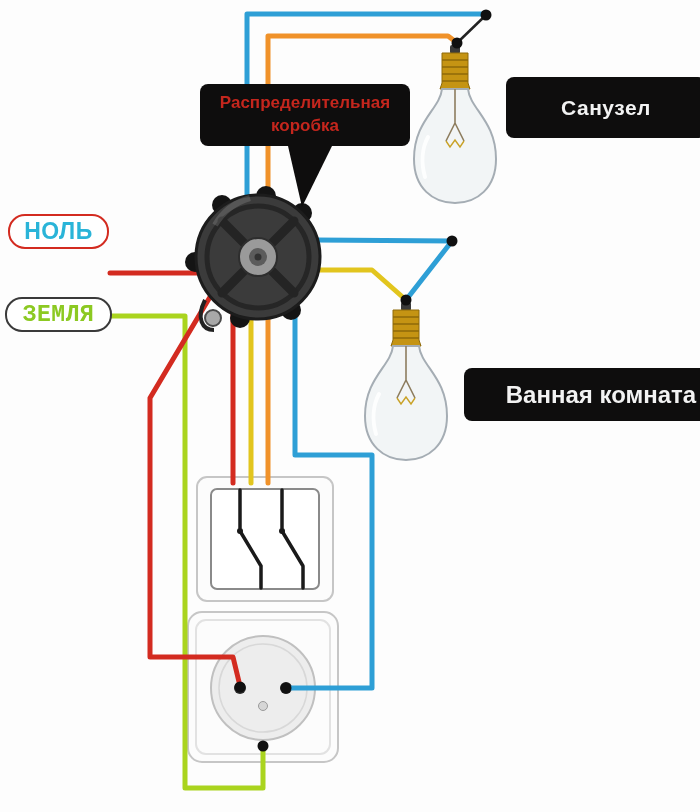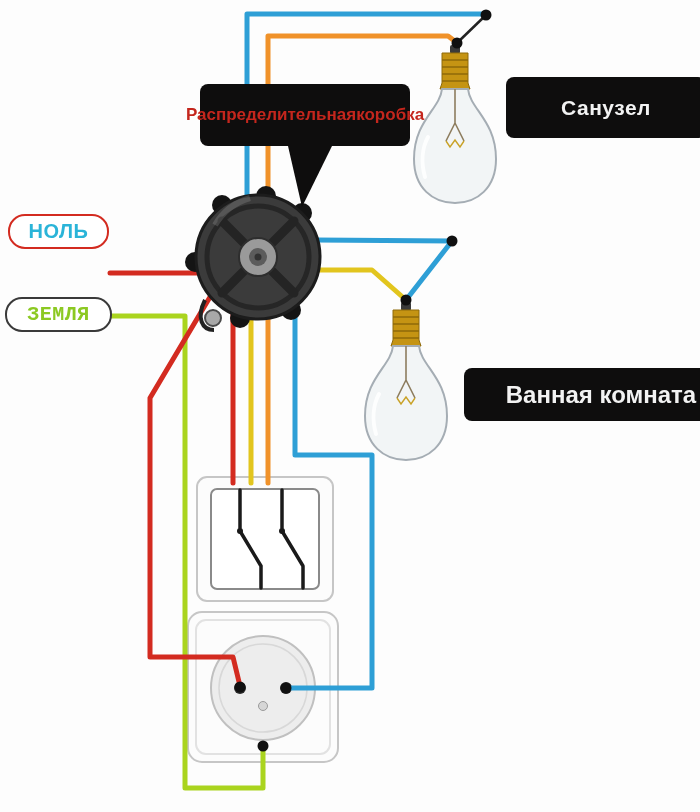--- a/index.html
+++ b/index.html
@@ -5,30 +5,30 @@
   html,body{margin:0;padding:0;background:#ffffff;}
   #stage{
     position:relative;width:700px;height:812px;background:#fdfdfd;overflow:hidden;
     font-family:"Liberation Sans", sans-serif;
   }
   #wiring-svg{position:absolute;left:0;top:0;z-index:1;}
   .wire{fill:none;stroke-width:5;stroke-linecap:round;stroke-linejoin:round;}
   .pendant{fill:none;stroke:#222;stroke-width:2.5;}
   .dot{fill:#101010;}
   .overlay-label{position:absolute;z-index:3;box-sizing:border-box;
-    display:flex;flex-direction:row;align-items:center;justify-content:center;
+    display:flex;flex-direction:column;align-items:center;justify-content:center;
     font-weight:bold;text-align:center;}
   .black-label{background:var(--label-box-bg,#0e0d0d);border-radius:8px;}
   #label-junction{left:200px;top:84px;width:210px;height:62px;
     color:var(--junction-label-text,#c4261d);font-size:17px;line-height:1.35;}
   #label-sanuzel{left:506px;top:77px;width:200px;height:61px;
     color:var(--room-label-text,#f2f2f2);font-size:21px;letter-spacing:0.5px;}
   #label-vannaya{left:464px;top:368px;width:274px;height:53px;
     color:var(--room-label-text,#f2f2f2);font-size:24px;}
-  .pill-label{background:#ffffff;border-radius:17px;font-size:20px;letter-spacing:0.5px;}
+  .pill-label{background:#ffffff;border-radius:17px;font-size:23px;letter-spacing:0.5px;}
   #label-nol{left:8px;top:214px;width:101px;height:35px;
     border:2.5px solid var(--phase-wire,#d32b20);color:var(--neutral-label-text,#2ab4d8);}
   #label-faza{left:8px;top:256px;width:101px;height:35px;
     border:2.5px solid var(--phase-wire,#d32b20);color:var(--phase-label-text,#d32b20);}
   #label-zemlya{left:5px;top:297px;width:107px;height:35px;
     border:2.5px solid #3a3a3a;color:var(--ground-label-text,#8cc922);font-family:Liberation Mono, monospace;}
 </style>
 </head>
 <body>
 

